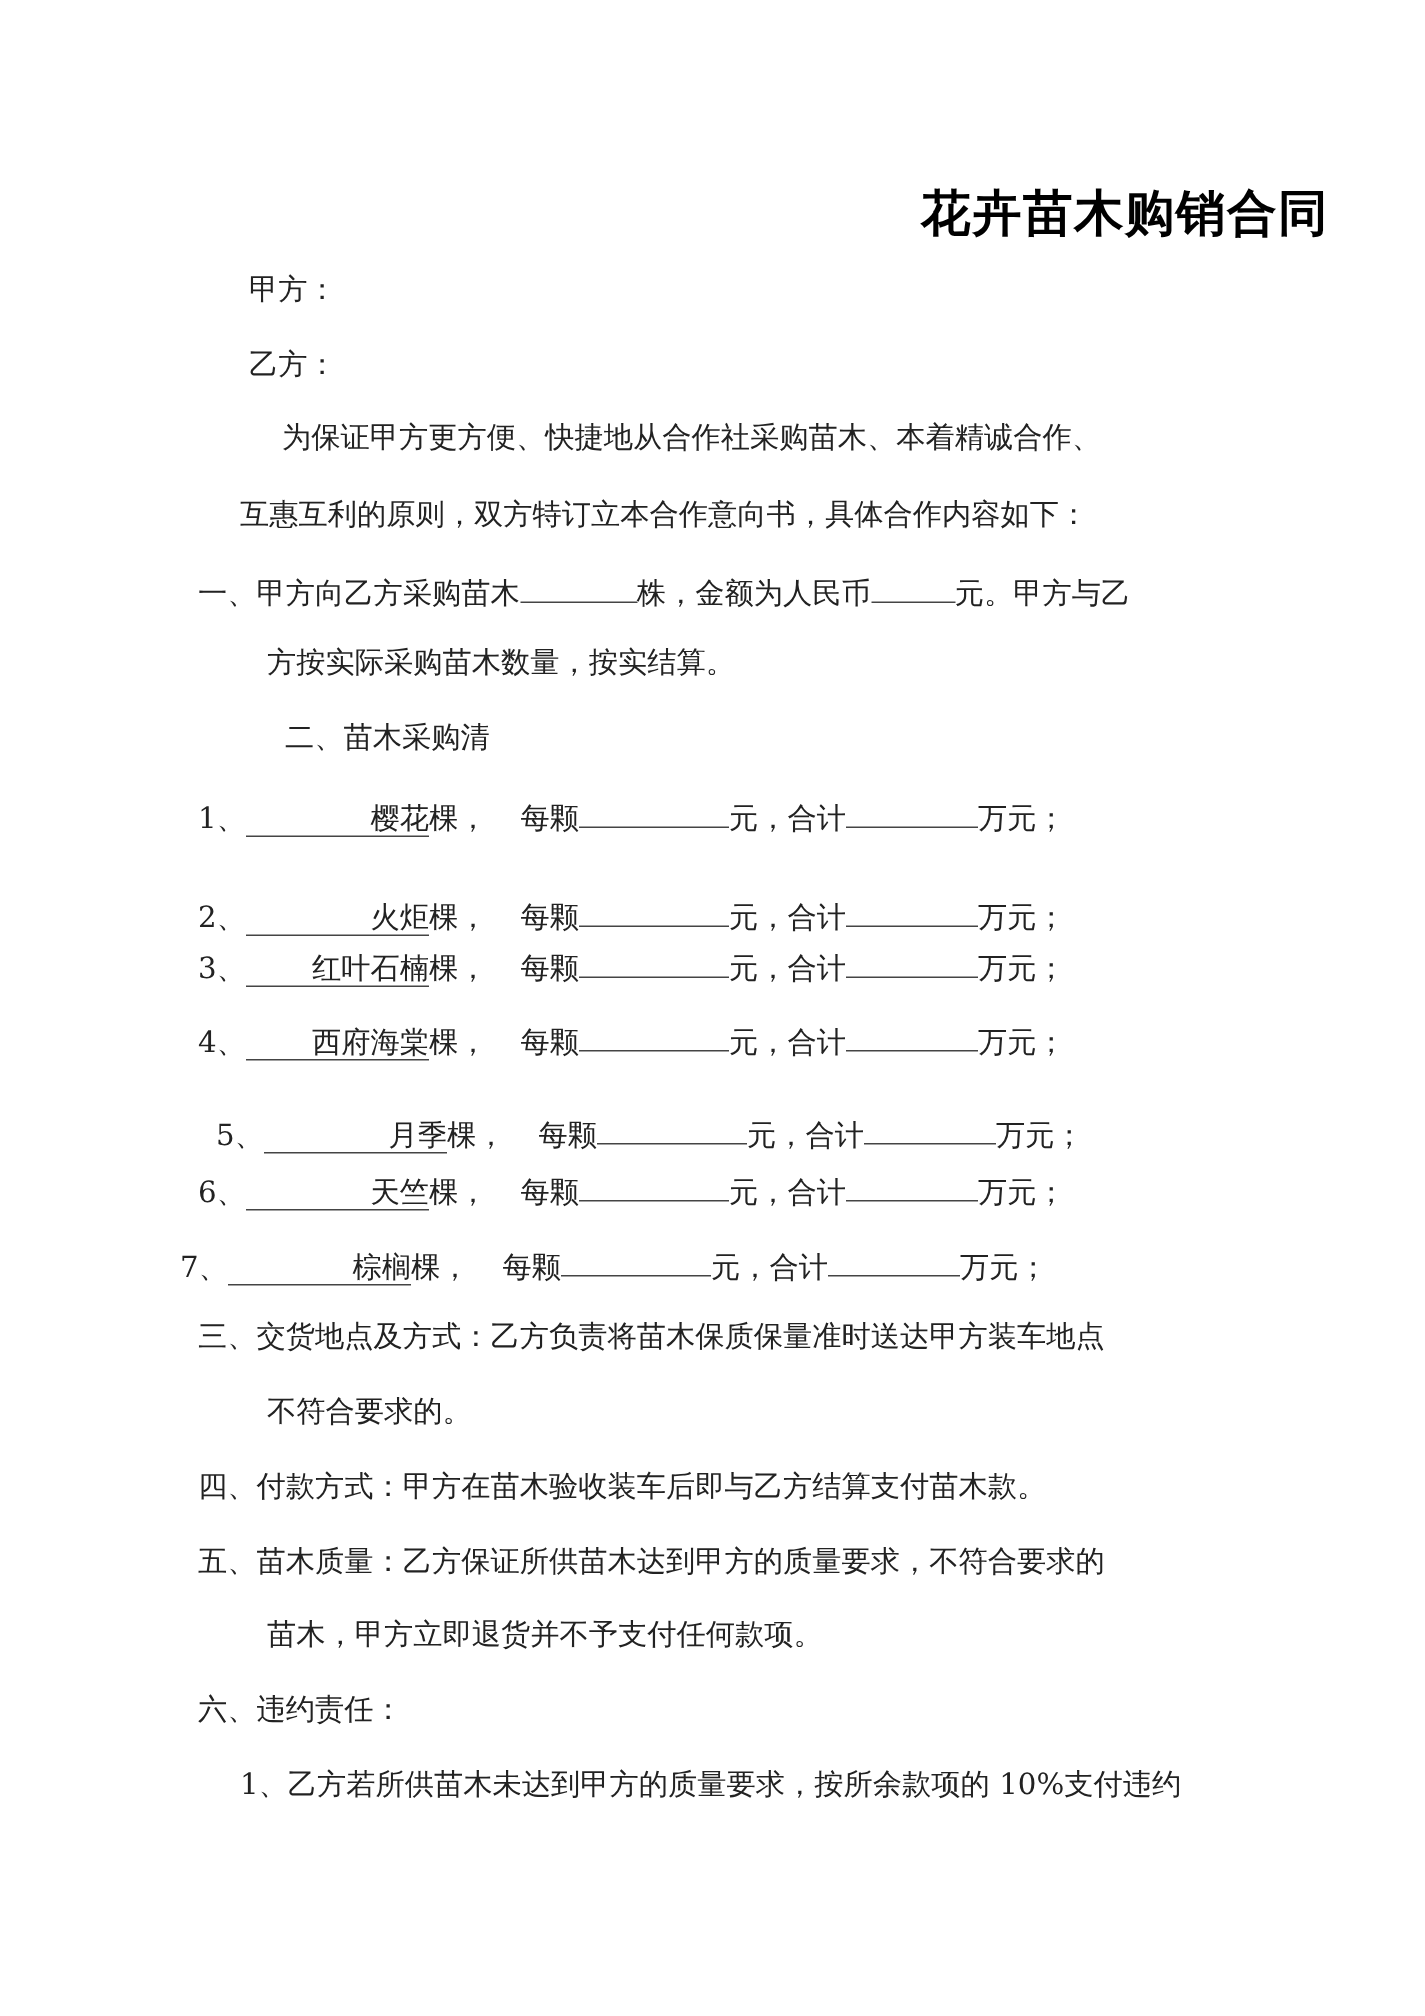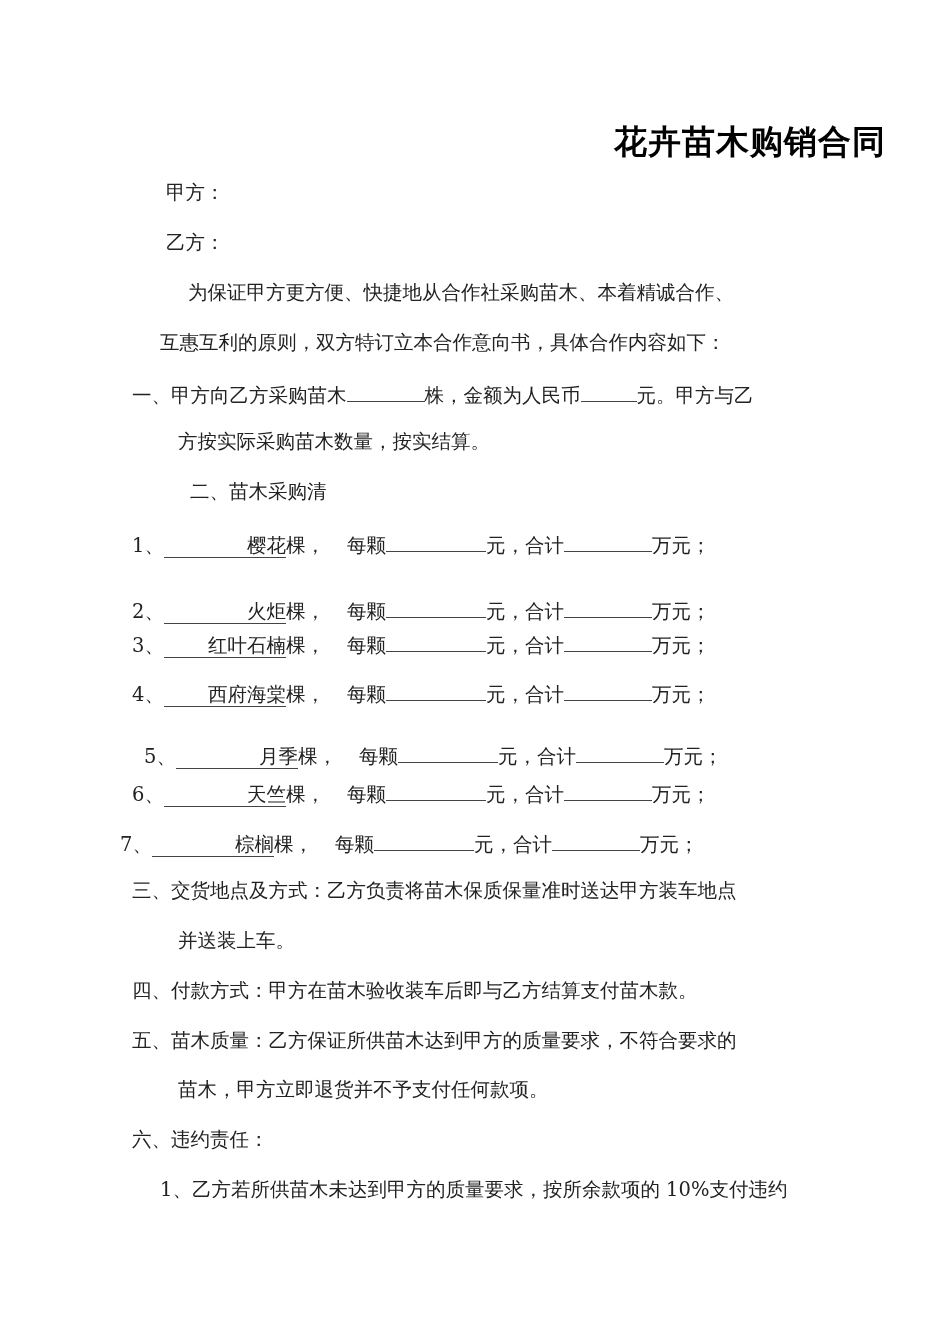--- a/index.html
+++ b/index.html
@@ -35,18 +35,18 @@
     <div class="line" style="left: 132px; top: 529px;"><span>1、</span><span class="name"> 樱花</span><span>棵，</span><span class="gap"></span><span>每颗</span><span class="u" style="width:100px;"></span><span>元，合计</span><span class="u" style="width:88px;"></span><span>万元；</span></div>
     <div class="line" style="left: 132px; top: 578.8px; margin-top: 16px;"><span>2、</span><span class="name">火炬</span><span>棵，</span><span class="gap"></span><span>每颗</span><span class="u" style="width:100px;"></span><span>元，合计</span><span class="u" style="width:88px;"></span><span>万元；</span></div>
     <div class="line" style="left: 132px; top: 628.6px;"><span>3、</span><span class="name">红叶石楠</span><span>棵，</span><span class="gap"></span><span>每颗</span><span class="u" style="width:100px;"></span><span>元，合计</span><span class="u" style="width:88px;"></span><span>万元；</span></div>
     <div class="line" style="left: 132px; top: 678.4px;"><span>4、</span><span class="name">西府海棠</span><span>棵，</span><span class="gap"></span><span>每颗</span><span class="u" style="width:100px;"></span><span>元，合计</span><span class="u" style="width:88px;"></span><span>万元；</span></div>
     <div class="line" style="left: 144px; top: 728.2px; margin-top: 12px;"><span>5、</span><span class="name"> 月季</span><span>棵，</span><span class="gap"></span><span>每颗</span><span class="u" style="width:100px;"></span><span>元，合计</span><span class="u" style="width:88px;"></span><span>万元；</span></div>
     <div class="line" style="left: 132px; top: 778px;"><span>6、</span><span class="name"> 天竺</span><span>棵，</span><span class="gap"></span><span>每颗</span><span class="u" style="width:100px;"></span><span>元，合计</span><span class="u" style="width:88px;"></span><span>万元；</span></div>
     <div class="line" style="left: 120px; top: 827.8px;"><span>7、</span><span class="name"> 棕榈</span><span>棵，</span><span class="gap"></span><span>每颗</span><span class="u" style="width:100px;"></span><span>元，合计</span><span class="u" style="width:88px;"></span><span>万元；</span></div>
   </div>
 
 <div class="line" style="left:132px;top:878px;">三、交货地点及方式：乙方负责将苗木保质保量准时送达甲方装车地点</div>
-<div class="line" style="left:178px;top:928px;">并送装上车。</div>
+<div class="line" style="left:178px;top:928px;">不符合要求的。</div>
 <div class="line" style="left:132px;top:978px;">四、付款方式：甲方在苗木验收装车后即与乙方结算支付苗木款。</div>
 <div class="line" style="left:132px;top:1028px;">五、苗木质量：乙方保证所供苗木达到甲方的质量要求，不符合要求的</div>
 <div class="line" style="left:178px;top:1077px;">苗木，甲方立即退货并不予支付任何款项。</div>
 <div class="line" style="left:132px;top:1127px;">六、违约责任：</div>
 <div class="line" style="left:160px;top:1177px;">1、乙方若所供苗木未达到甲方的质量要求，按所余款项的 10%支付违约</div>
 
 </body></html>

